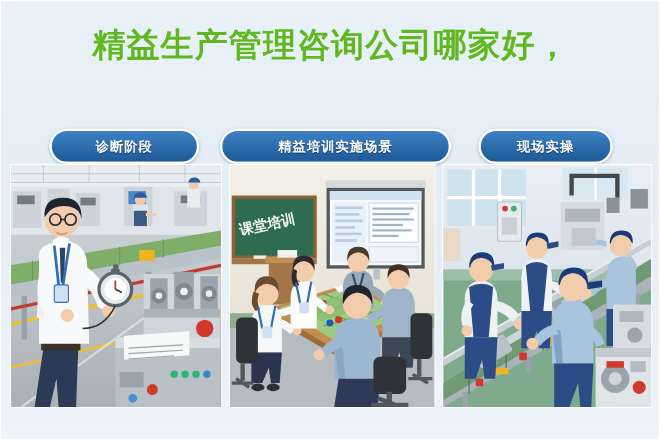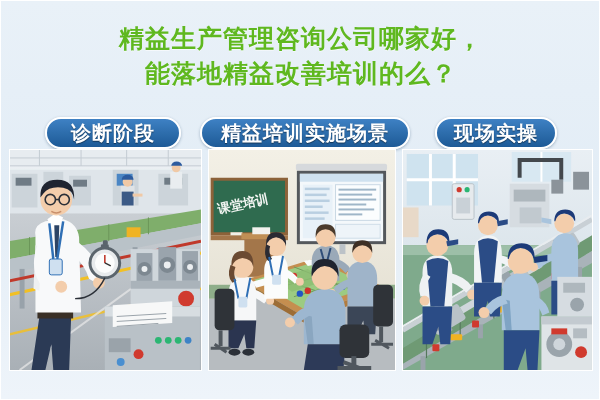--- a/index.html
+++ b/index.html
@@ -15,35 +15,35 @@
     background:linear-gradient(180deg,#e9f1f8 0%,#e3edf6 45%,#eef4fa 100%);
     border:1px solid #ffffff;
   }
 
   
   .title-block {
     position:absolute; left:0; top:20px; width:600px;
     text-align:center; line-height:1.38;
   }
   .title-line {
-    font-size:25px; font-weight:bold; color:#5fb81f;
+    font-size:30px; font-weight:bold; color:#5fb81f;
     letter-spacing:1px;
     text-shadow:0 1px 0 rgba(255,255,255,.55);
   }
 
   
   .badges { position:absolute; left:0; top:116px; width:600px; height:32px; }
   .badge {
     position:absolute; top:0; height:32px;
     display:flex; align-items:center; justify-content:center;
     border-radius:16px;
     background:linear-gradient(180deg,#3e81c4 0%,#2e6ead 48%,#1d5a97 100%);
     border:2px solid #ffffff;
     box-shadow:0 1px 3px rgba(20,60,100,.35);
-    color:#ffffff; font-size:20px; font-weight:bold; letter-spacing:1px;
+    color:#ffffff; font-size:12px; font-weight:bold; letter-spacing:1px;
     text-shadow:0 1px 1px rgba(0,0,0,.45);
     white-space:nowrap;
   }
   #badge-1 { left:44px;  width:136px; }
   #badge-2 { left:199px; width:210px;text-align:center; }
   #badge-3 { left:434px; width:122px; }
 
   
   .panels { position:absolute; left:8px; top:148px; width:584px; height:222px; display:flex; gap:6px; }
   .panel {
@@ -55,21 +55,20 @@
   #panel-3 { width:191px; }
   .panel svg { display:block; width:100%; height:100%; }
 </style>
 </head>
 <body>
 
 <div id="banner">
 
   <div class="title-block">
     <div class="title-line">精益生产管理咨询公司哪家好，</div>
-    <div class="title-line">能落地精益改善培训的么？</div>
   </div>
 
   <div class="badges">
     <div class="badge" id="badge-1">诊断阶段</div>
     <div class="badge" id="badge-2">精益培训实施场景</div>
     <div class="badge" id="badge-3">现场实操</div>
   </div>
 
   <div class="panels">
 

